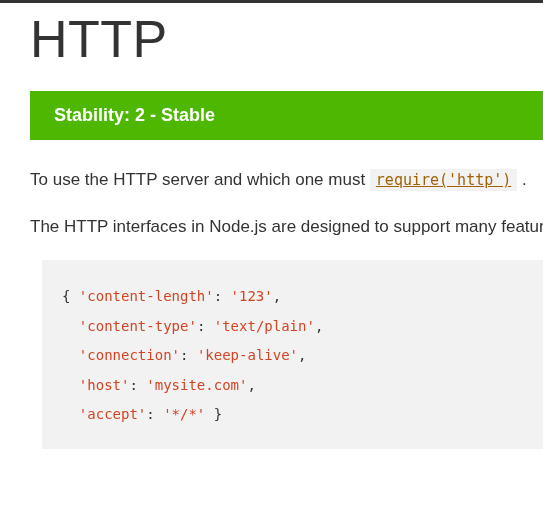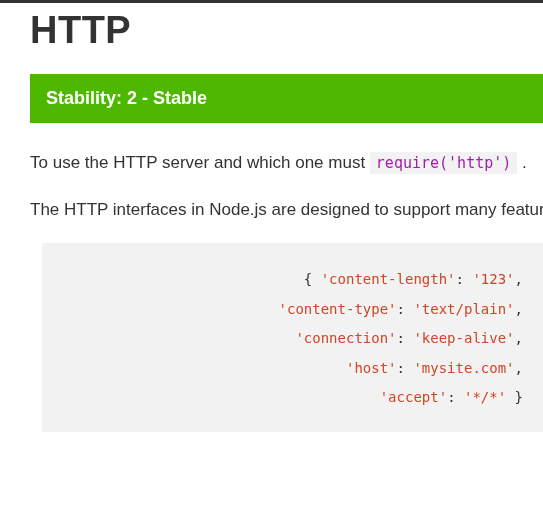--- a/index.html
+++ b/index.html
@@ -13,54 +13,54 @@
     overflow: hidden;
   }
   .topbar {
     height: 3px;
     background: #333;
   }
   .page {
     padding: 0 0 30px 30px;
   }
   h1 {
-    font-size: 38px;
-    font-weight: 700;
+    font-size: 52px;
+    font-weight: 400;
     margin: 6px 0 22px 0;
     letter-spacing: 0.5px;
   }
   .stability-banner {
     background: #4EB701;
     color: #fff;
-    padding: 14px 16px;
+    padding: 14px 24px;
     font-size: 18px;
     font-weight: 600;
     margin-bottom: 26px;
   }
   p {
     margin: 0 0 20px 0;
     line-height: 1.6;
     white-space: nowrap;
   }
   code.inline {
     font-family: "Consolas", "Menlo", monospace;
     background: #f2f2f2;
     padding: 2px 6px;
     font-size: 15px;
-    color: #a21caf;
+    color: #a16207;
+    text-decoration: underline;
   }
   pre.codeblock {
     background: #f2f2f2;
     margin: 12px 0 0 12px;
     padding: 22px 20px 20px 20px;
     font-family: "Consolas", "Menlo", monospace;
     font-size: 14px;
     line-height: 2.1;
     color: #333;
-    text-align: right;
   }
   .tok-str { color: #D14424; }
 </style>
 </head>
 <body>
 
 <div class="topbar"></div>
 
 <div class="page">
 

